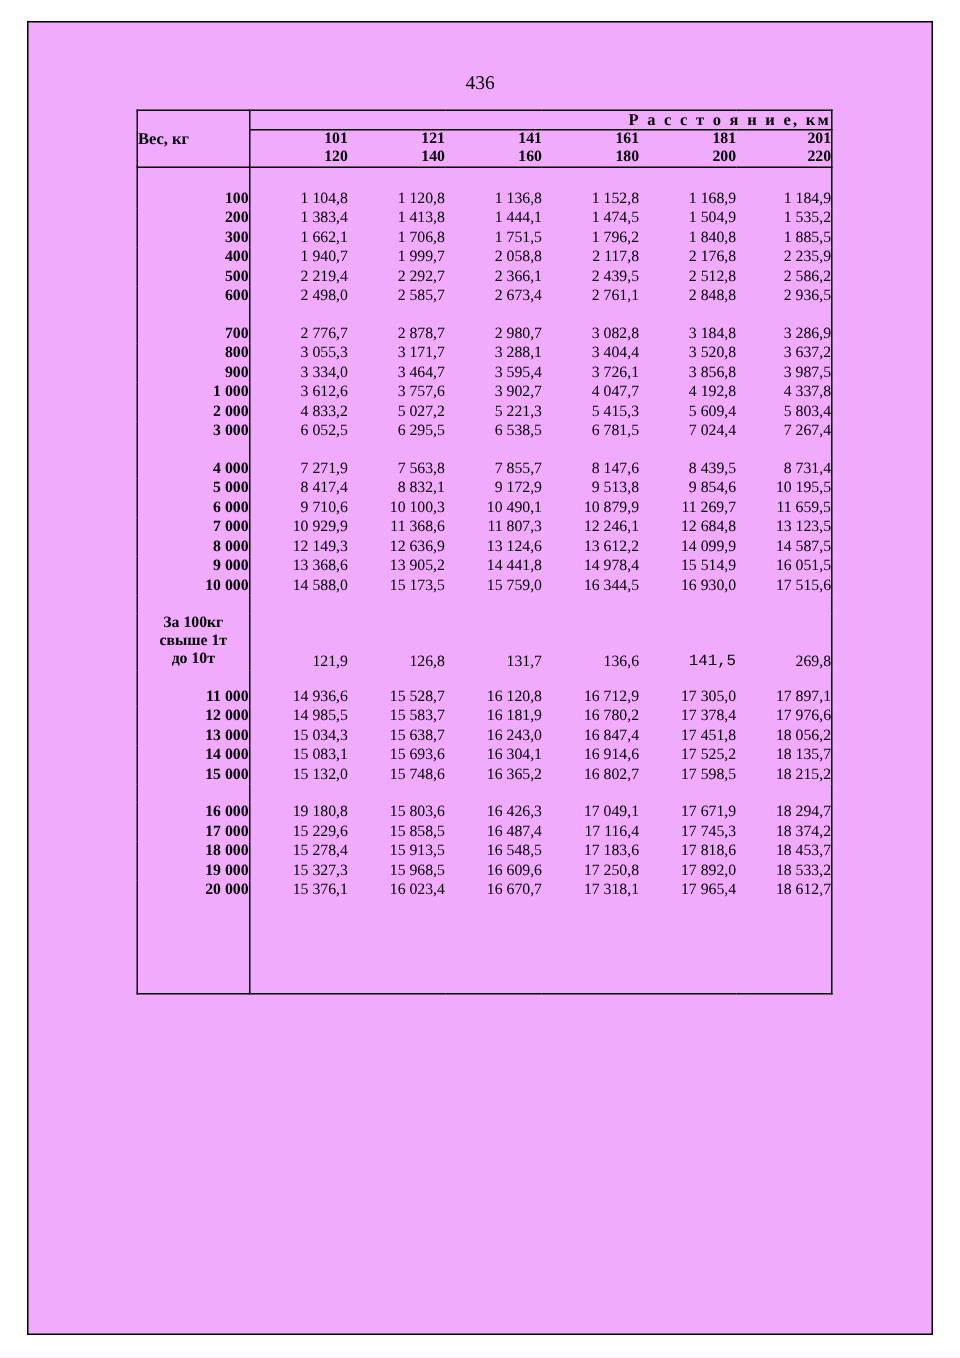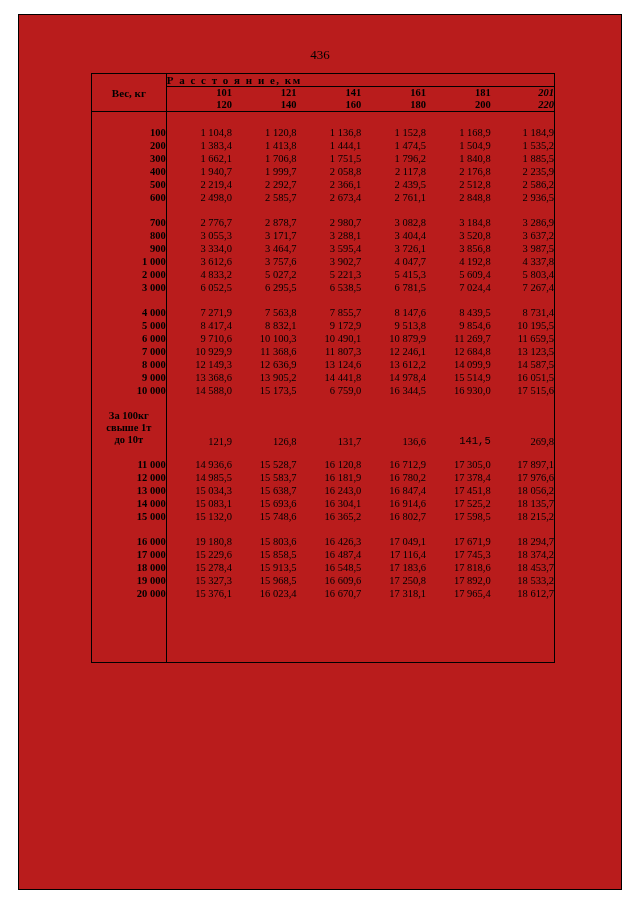--- a/index.html
+++ b/index.html
@@ -16,21 +16,21 @@
     overflow: hidden;
   }
   .page {
     position: absolute;
     left: 18px;
     top: 14px;
     width: 604px;
     height: 876px;
     border: 1.5px solid #000;
     box-sizing: border-box;
-    background: #b91c1c;
+    background: #f0abfc;
   }
   .page-number {
     position: absolute;
     top: 32px;
     left: 0;
     width: 100%;
     text-align: center;
     font-size: 13px;
     font-family: "Liberation Serif", serif;
   }
@@ -49,46 +49,45 @@
   table.t td, table.t th {
     padding: 0;
     margin: 0;
   }
   
   .hdr-left {
     border-top: 1.5px solid #000;
     border-left: 1.5px solid #000;
     border-right: 1px solid #000;
     border-bottom: 1.5px solid #000;
-    text-align: center;
     font-weight: bold;
     font-size: 11px;
     vertical-align: middle;
     width: 74px;
   }
   .hdr-top {
     border-top: 1.5px solid #000;
     border-right: 1.5px solid #000;
     border-bottom: 1px solid #000;
-    text-align: left;
+    text-align: right;
     font-weight: bold;
     font-size: 11px;
     letter-spacing: 1.5px;
     padding: 3px 0 2px 0;
   }
   .hdr-sub {
     border-bottom: 1.5px solid #000;
     text-align: right;
     font-weight: bold;
     font-size: 10.5px;
     padding: 1px 7px 2px 0;
     vertical-align: top;
     line-height: 1.15;
   }
-  .hdr-sub.last { border-right: 1.5px solid #000; font-style: italic; }
+  .hdr-sub.last { border-right: 1.5px solid #000; }
   .lbl {
     text-align: right;
     font-weight: bold;
     font-size: 10.5px;
     padding-right: 12px;
     border-left: 1.5px solid #000;
     border-right: 1px solid #000;
     white-space: nowrap;
   }
   .val {
@@ -330,21 +329,21 @@
             <td class="val">13 905,2</td>
             <td class="val">14 441,8</td>
             <td class="val">14 978,4</td>
             <td class="val">15 514,9</td>
             <td class="val last">16 051,5</td>
           </tr>
           <tr class="row">
             <td class="lbl">10 000</td>
             <td class="val">14 588,0</td>
             <td class="val">15 173,5</td>
-            <td class="val">6 759,0</td>
+            <td class="val">15 759,0</td>
             <td class="val">16 344,5</td>
             <td class="val">16 930,0</td>
             <td class="val last">17 515,6</td>
           </tr>
           <tr class="gap">
             <td colspan="1" style="border-left: 1.5px solid rgb(0, 0, 0); border-right: 1px solid rgb(0, 0, 0); height: 12px;"></td>
             <td colspan="6" style="border-right: 1.5px solid rgb(0, 0, 0);"></td>
           </tr>
           <tr>
             <td class="note" style="height: 38px;"><span>За 100кг</span><br><span>свыше 1т</span><br><span>до 10т</span></td>

